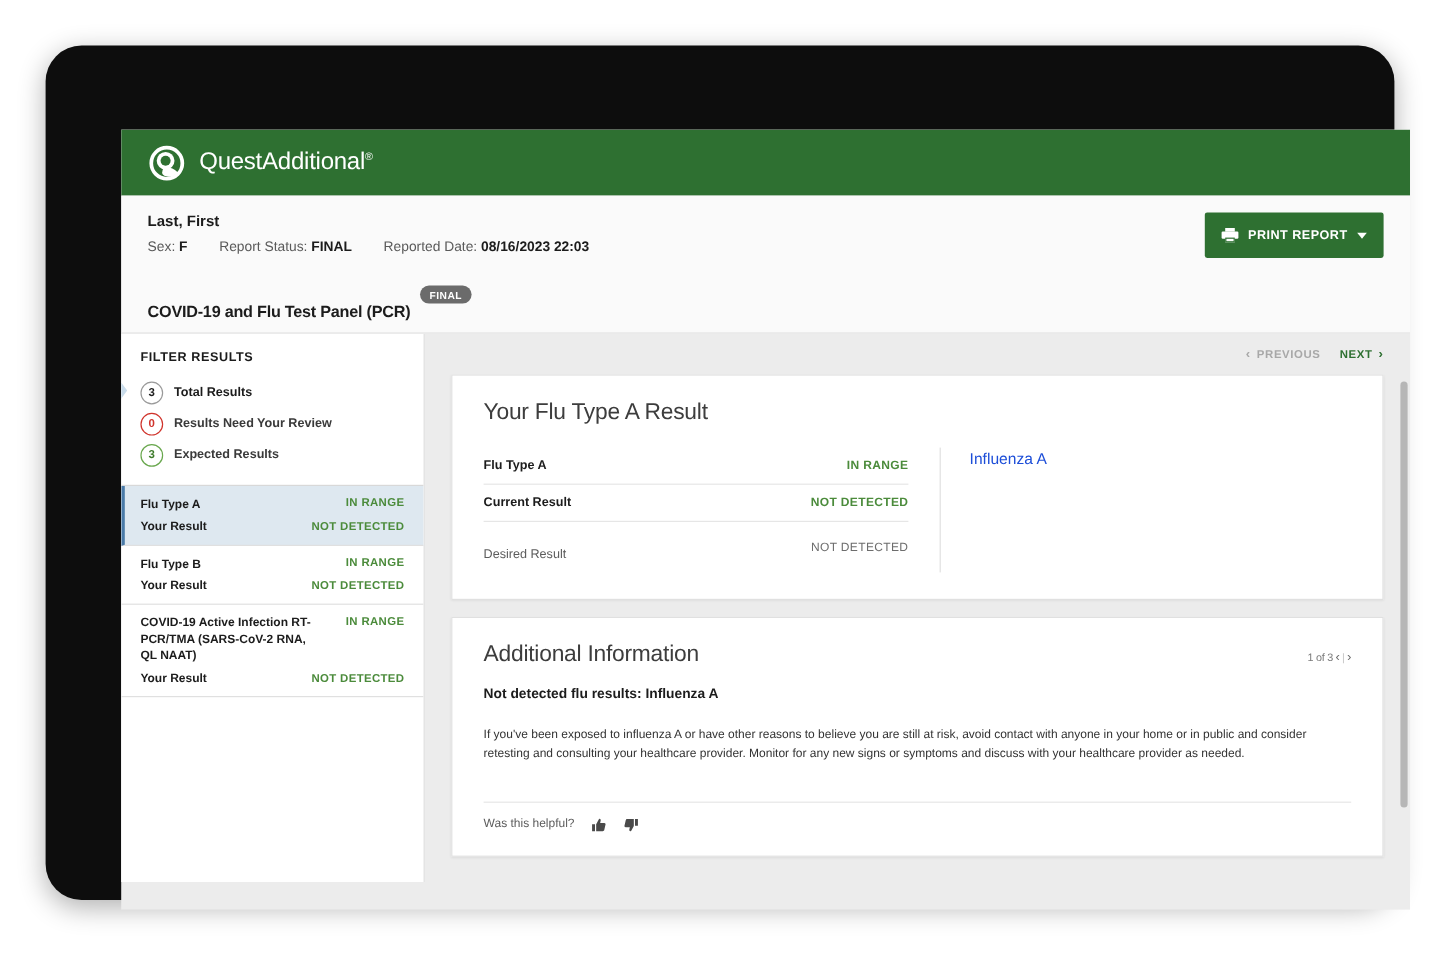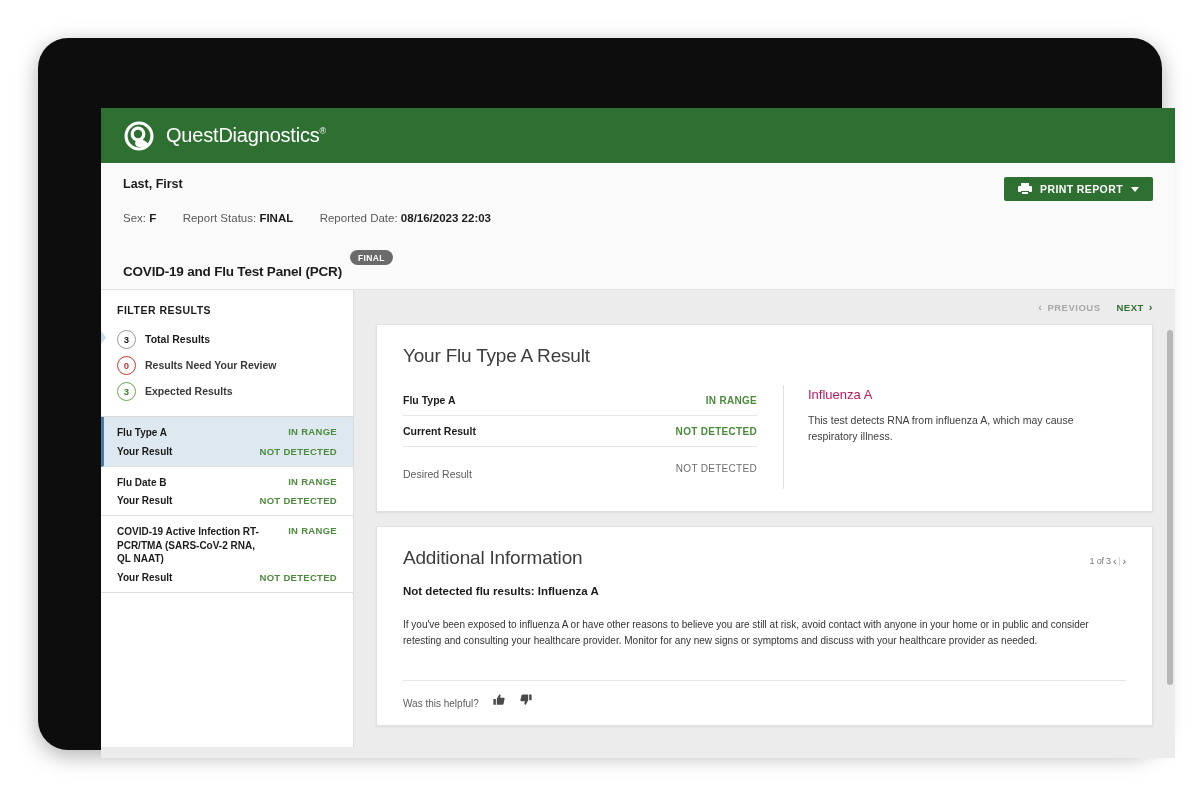--- a/index.html
+++ b/index.html
@@ -54,21 +54,21 @@
 
   
   .patient-header {
     background: #fafafa;
     padding: 14px 22px 10px 22px;
     border-bottom: 1px solid #e3e3e3;
     position: relative;
   }
   .pt-name {
     font-size: 12.5px; font-weight: bold; color: #1c1c1c;
-    margin-bottom: 21px;
+    margin-bottom: 9px;
   }
   .pt-meta {
     font-size: 11.5px; color: #5a5a5a;
     margin-bottom: 12px;
   }
   .pt-meta .lbl { color: #5a5a5a; }
   .pt-meta .val { color: #1c1c1c; font-weight: bold; }
   .pt-meta .gap { display: inline-block; width: 20px; }
   .panel-title-row { display: flex; align-items: center; gap: 8px; }
   .panel-title {
@@ -79,21 +79,21 @@
   .final-chip {
     background: #6b6b6b; color: #ffffff;
     font-size: 8.5px; font-weight: bold;
     padding: 2.5px 8px; border-radius: 9px;
     letter-spacing: 0.4px;
   }
   .print-btn {
     position: absolute; right: 22px; top: 14px;
     background: #2e7031; color: #ffffff;
     border: none; border-radius: 2px;
-    height: 24px; padding: 0 14px;
+    height: 38px; padding: 0 14px;
     display: flex; align-items: center; gap: 8px;
     font-size: 10.5px; font-weight: bold; letter-spacing: 0.4px;
     cursor: pointer;
     font-family: "Liberation Sans", sans-serif;
   }
   .printer-icon { width: 14px; height: 12px; position: relative; flex: 0 0 14px; }
   .printer-icon .body { position:absolute; left:0; top:3px; width:14px; height:6px; background:#fff; border-radius:1px; }
   .printer-icon .top  { position:absolute; left:3px; top:0; width:8px; height:3px; background:#fff; }
   .printer-icon .out  { position:absolute; left:3px; top:8px; width:8px; height:4px; background:#fff; border:1px solid #2e7031; }
   .caret-down { width: 0; height: 0; border-left: 4.5px solid transparent; border-right: 4.5px solid transparent; border-top: 5px solid #fff; }
@@ -203,36 +203,36 @@
     padding: 9px 0; border-bottom: 1px solid #e6e6e6;
   }
   .rt-row:last-child { border-bottom: none; }
   .rt-label-strong { font-size: 10.5px; font-weight: bold; color: #1c1c1c; }
   .rt-label { font-size: 10.5px; color: #5c5c5c; margin-top: 12px; }
   .rt-val-green { font-size: 10px; font-weight: bold; color: #4b8b3b; letter-spacing: 0.3px; }
   .rt-val-gray { font-size: 10px; color: #6d6d6d; letter-spacing: 0.3px; }
   .result-desc {
     flex: 1 1 auto; border-left: 1px solid #e0e0e0; padding-left: 24px; padding-top: 2px;
   }
-  .desc-title { font-size: 13px; color: #be185d; margin-bottom: 11px; }
+  .desc-title { font-size: 13px; color: #1d4ed8; margin-bottom: 1px; }
   .desc-text { font-size: 10.5px; color: #3d3d3d; line-height: 1.5; }
 
   
   .pager { font-size: 9px; color: #7a7a7a; display: flex; align-items: center; gap: 2px; }
   .pager .pg-arrow { font-size: 11px; color: #6a6a6a; cursor: pointer; }
   .pager .pg-sep { color: #c4c4c4; }
   .ai-body { padding: 16px 26px 10px 26px; }
   .ai-sub {
     font-size: 11.5px; font-weight: bold; color: #1c1c1c; margin-bottom: 20px;
   }
   .ai-p { font-size: 10px; color: #333333; line-height: 1.55; margin-bottom: 12px; }
   .helpful-bar {
     margin: 10px 26px 0 26px; border-top: 1px solid #e6e6e6;
     padding: 12px 0 16px 0;
-    display: flex; align-items: flex-end; gap: 13px;
+    display: flex; align-items: flex-start; gap: 13px;
   }
   .helpful-label { font-size: 10px; color: #5c5c5c; }
   .thumb { font-size: 14px; color: #4a4a4a; cursor: pointer; line-height: 1; }
 
   
   .vscroll {
     position: absolute; right: 2px; top: 40px;
     width: 6px; height: 355px; background: #b6b6b6; border-radius: 3px;
   }
 </style>
@@ -245,21 +245,21 @@
     <div class="brandbar">
       <div class="logo-mark">
         <svg viewBox="0 0 32 32" width="32" height="32" aria-hidden="true">
           <path d="M16 1.5 A14.5 14.5 0 1 0 30.5 16 A14.5 14.5 0 0 0 16 1.5 Z M16 4.6 A11.4 11.4 0 1 1 4.6 16 A11.4 11.4 0 0 1 16 4.6 Z" fill="#ffffff"></path>
           <circle cx="15" cy="14" r="7.4" fill="#ffffff"></circle>
           <path d="M13.5 19.5 Q20 18.5 25 23.5 Q20.5 29 14 26.5 Q10.5 24.5 13.5 19.5 Z" fill="#ffffff"></path>
           <circle cx="15" cy="14" r="4.2" fill="#2e7031"></circle>
         </svg>
       </div>
       <div class="brand-text">
-        <span class="b">Quest</span><span class="l">Diagnostics</span><span class="tm">®</span>
+        <span class="b">Quest</span><span class="l">Additional</span><span class="tm">®</span>
       </div>
     </div>
 
     <div class="patient-header">
       <div class="pt-name">Last, First</div>
       <div class="pt-meta">
         <span class="lbl">Sex:</span>
         <span class="val">F</span>
         <span class="gap"></span>
         <span class="lbl">Report Status:</span>
@@ -309,21 +309,21 @@
             <span class="res-status">IN RANGE</span>
           </div>
           <div class="res-line">
             <span class="res-sub">Your Result</span>
             <span class="res-status">NOT DETECTED</span>
           </div>
         </div>
 
         <div class="res-item">
           <div class="res-line">
-            <span class="res-name">Flu Date B</span>
+            <span class="res-name">Flu Type B</span>
             <span class="res-status">IN RANGE</span>
           </div>
           <div class="res-line">
             <span class="res-sub">Your Result</span>
             <span class="res-status">NOT DETECTED</span>
           </div>
         </div>
 
         <div class="res-item">
           <div class="res-line">
@@ -363,21 +363,20 @@
                 <span class="rt-label-strong">Current Result</span>
                 <span class="rt-val-green">NOT DETECTED</span>
               </div>
               <div class="rt-row">
                 <span class="rt-label">Desired Result</span>
                 <span class="rt-val-gray">NOT DETECTED</span>
               </div>
             </div>
             <div class="result-desc">
               <div class="desc-title">Influenza A</div>
-              <div class="desc-text">This test detects RNA from influenza A, which may cause respiratory illness.</div>
             </div>
           </div>
         </div>
 
         <div class="card">
           <div class="card-head">
             <span>Additional Information</span>
             <span class="pager">
               <span>1 of 3</span>
               <span class="pg-arrow">‹</span>

